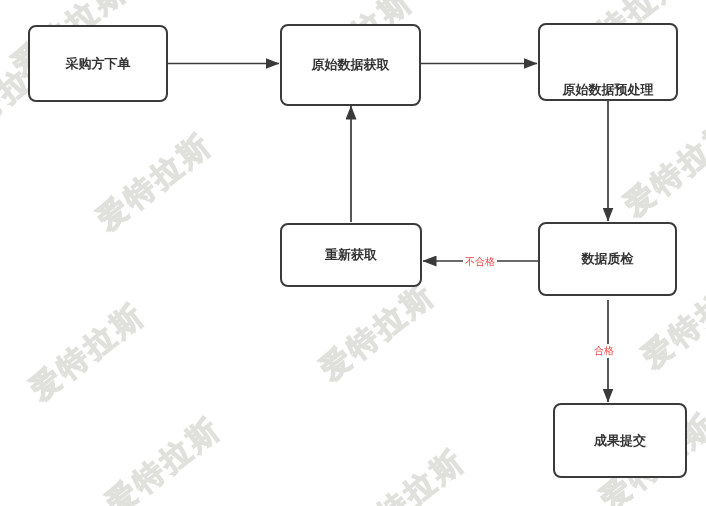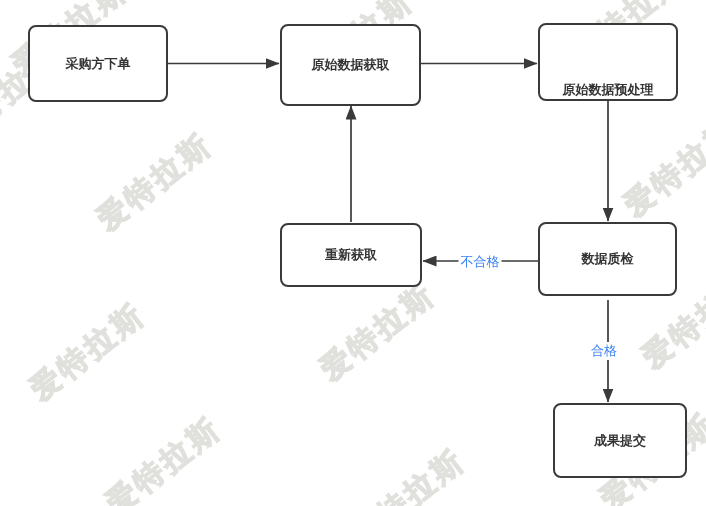--- a/index.html
+++ b/index.html
@@ -59,22 +59,22 @@
     white-space: nowrap;
     font-weight: bold;
   }
   
   .edge-label {
     position: absolute;
     z-index: 3;
     transform: translate(-50%, -50%);
     background: #ffffff;
     padding: 0 2px;
-    font-size: 13px;
-    color: #3b82f6;
+    font-size: 10px;
+    color: #ef4444;
     white-space: nowrap;
   }
 </style>
 </head>
 <body>
 
 <div class="canvas">
   <div class="wm-layer">
       <span class="wm" style="left: 70px; top: 28px;">爱特拉斯</span>
       <span class="wm" style="left: 356px; top: 38px;">爱特拉斯</span>

